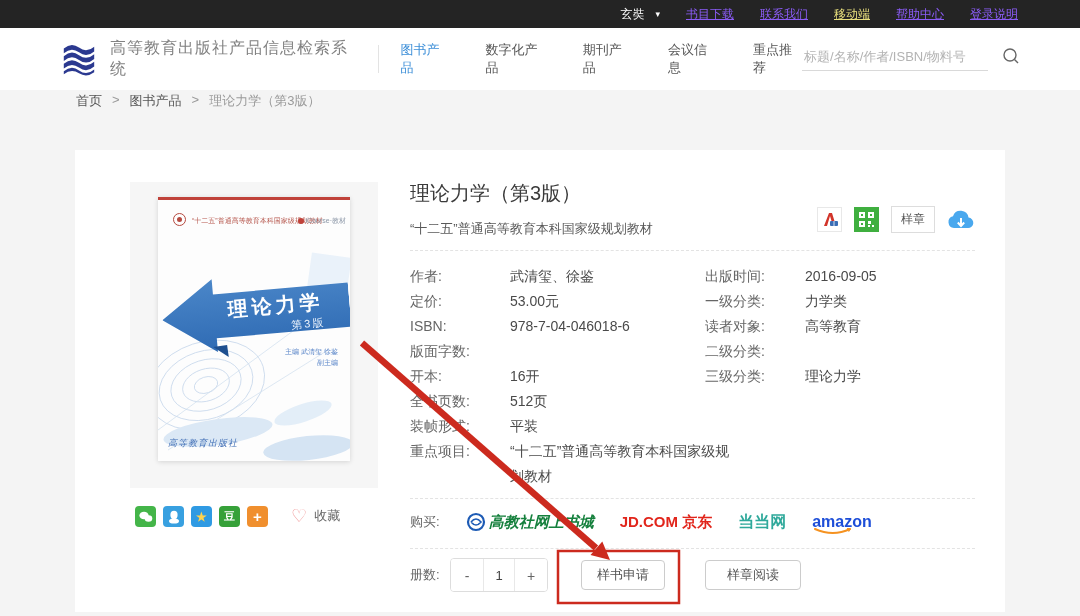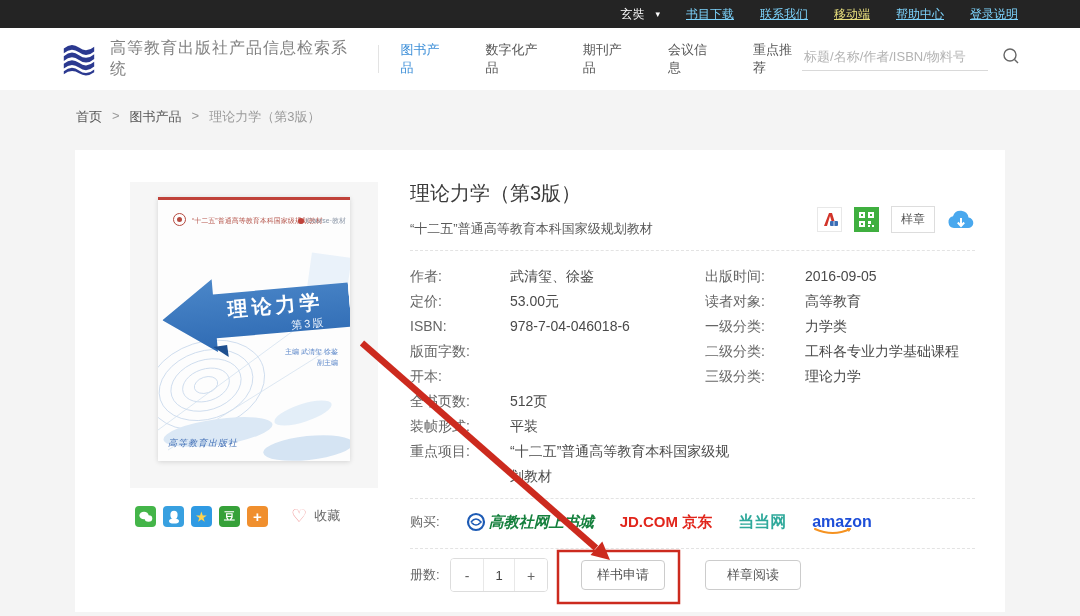--- a/index.html
+++ b/index.html
@@ -7,42 +7,42 @@
   body {
     width:1080px; height:616px; position:relative; overflow:hidden;
     background:#f4f4f4; font-family:"Liberation Sans",sans-serif;
   }
   
   .topbar {
     position:absolute; top:0; left:0; right:0; height:28px; background:#242424;
     display:flex; justify-content:flex-end; align-items:center; gap:26px;
     padding-right:62px; z-index:5;
   }
-  .topbar .tlink { color:#7dd3fc; font-size:12px; text-decoration:underline; cursor:pointer; }
+  .topbar .tlink { color:#8b5cf6; font-size:12px; text-decoration:underline; cursor:pointer; }
   .topbar .user { color:#fff; font-size:12px; cursor:pointer; display:flex; align-items:center; gap:11px; text-decoration:none; }
   .topbar .caret { font-size:9px; color:#fff; }
   .topbar .hl { color:#e8df7d; }
   
   .header {
     position:absolute; top:28px; left:0; right:0; height:62px; background:#fff;
     display:flex; align-items:center; padding:0 60px; z-index:4;
   }
   .logo { display:flex; align-items:center; }
   .site-title { font-size:16px; color:#828282; margin-left:12px; letter-spacing:1px; }
   .vdiv { width:1px; height:28px; background:#e3e3e3; margin:0 22px; }
   .nav { display:flex; gap:36px; font-size:13px; color:#555; }
   .nav span { cursor:pointer; }
   .nav .active { color:#3d8fd8; }
   .search { margin-left:auto; display:flex; align-items:flex-start; }
   .search-box { border-bottom:1px solid #d9d9d9; padding-bottom:5px; width:186px; }
   .search-box input { border:none; outline:none; font-size:13px; color:#666; width:180px; background:transparent; }
   .search-box input::placeholder { color:#b3b3b3; }
   .search-icon { margin-left:14px; cursor:pointer; display:flex; }
   
-  .breadcrumb { position:absolute; top:108px; left:76px; display:flex; gap:10px; font-size:13px; color:#555; z-index:2;}
+  .breadcrumb { position:absolute; top:92px; left:76px; display:flex; gap:10px; font-size:13px; color:#555; z-index:2;}
   .breadcrumb .bsep { color:#999; }
   .breadcrumb .current { color:#9a9a9a; }
   .breadcrumb .blink { cursor:pointer; }
   
   .card { position:absolute; left:75px; top:150px; width:930px; height:462px; background:#fff; }
   
   .cover-wrap { position:absolute; left:55px; top:32px; width:248px; height:306px; background:#f6f6f6; display:flex; justify-content:center; }
   .cover { width:192px; height:264px; margin-top:15px; background:#fdfdfd; border-top:3px solid #c0423a;
            box-shadow:0 1px 5px rgba(0,0,0,.14); position:relative; overflow:hidden; }
   .seal { position:absolute; left:15px; top:13px; width:13px; height:13px; border:1px solid #b5493f; border-radius:50%; }
@@ -272,20 +272,21 @@
         </div>
       <div class="frow">
           <span class="lbl">ISBN:</span>
           <span class="val">978-7-04-046018-6</span>
         </div>
       <div class="frow">
           <span class="lbl">版面字数:</span>
         </div>
       <div class="frow">
           <span class="lbl">开本:</span>
+          <span class="val">16开</span>
         </div>
       <div class="frow">
           <span class="lbl">全书页数:</span>
           <span class="val">512页</span>
         </div>
       <div class="frow">
           <span class="lbl">装帧形式:</span>
           <span class="val">平装</span>
         </div>
       <div class="frow">
@@ -293,30 +294,29 @@
           <span class="val">“十二五”普通高等教育本科国家级规划教材</span>
         </div>
     </div>
 
     <div class="col-r">
       <div class="frow">
           <span class="lbl">出版时间:</span>
           <span class="val">2016-09-05</span>
         </div>
       <div class="frow">
+          <span class="lbl">一级分类:</span>
+          <span class="val">力学类</span>
+        </div>
+      <div class="frow">
           <span class="lbl">读者对象:</span>
           <span class="val">高等教育</span>
         </div>
       <div class="frow">
-          <span class="lbl">一级分类:</span>
-          <span class="val">力学类</span>
-        </div>
-      <div class="frow">
           <span class="lbl">二级分类:</span>
-          <span class="val">工科各专业力学基础课程</span>
         </div>
       <div class="frow">
           <span class="lbl">三级分类:</span>
           <span class="val">理论力学</span>
         </div>
     </div>
 
     <div class="sep sep2"></div>
 
     <div class="buy">

